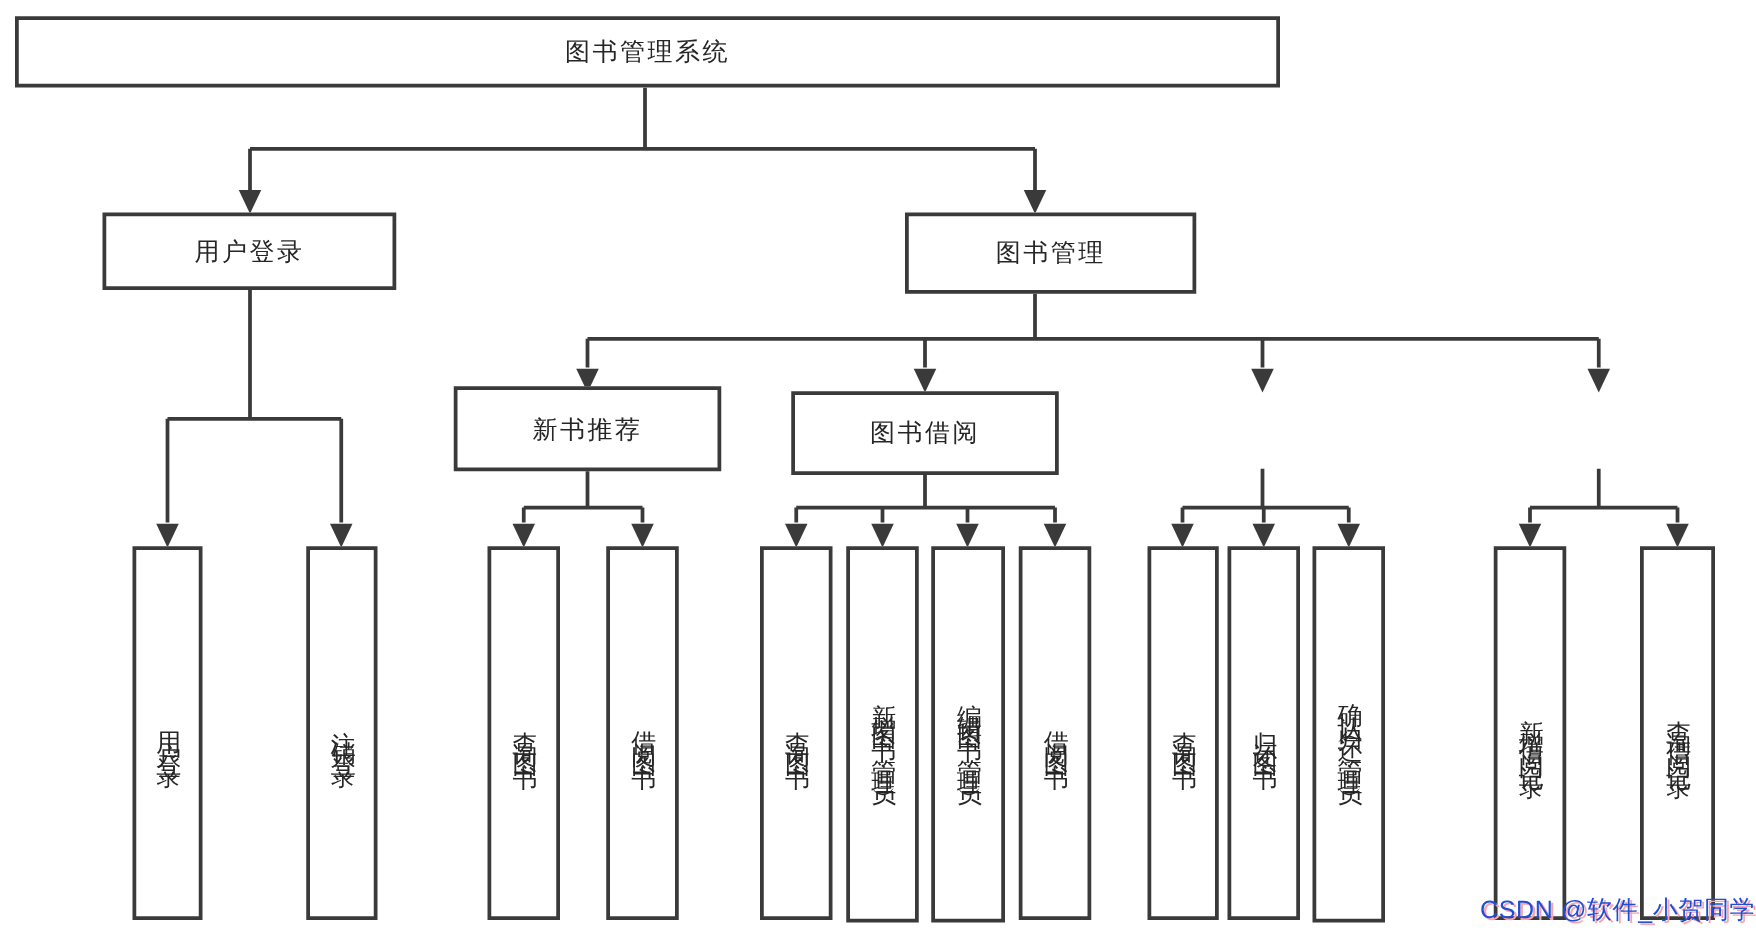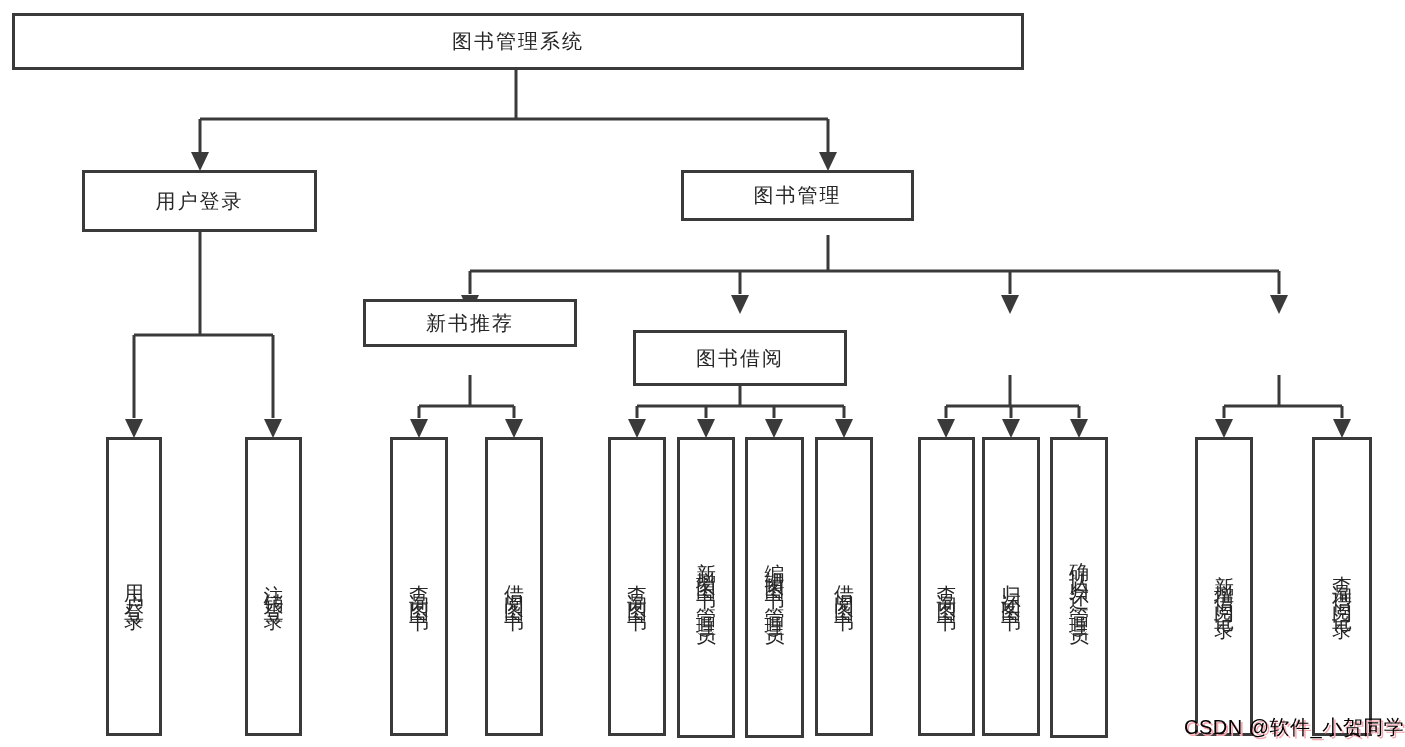--- a/index.html
+++ b/index.html
@@ -28,21 +28,21 @@
   .vtext{
     writing-mode:vertical-rl;
     letter-spacing:9px;
     line-height:1.15;
     white-space:nowrap;
   }
   .watermark{
     position:absolute;
     left:1184px;top:714px;
     font-size:20px;
-    color:#000000;
+    color:#1d4ed8;
     text-shadow:2px 2px 0 #f8a4ae;
     letter-spacing:0.5px;
     z-index:5;
     white-space:nowrap;
   }
 </style>
 </head>
 <body>
 
 <div class="stage">
@@ -77,28 +77,28 @@
     <polygon points="1333,419 1351,419 1342,438"></polygon>
   </svg>
 
   <div class="box" style="left:12px;top:13px;width:1012px;height:57px">
     <span>图书管理系统</span>
   </div>
 
   <div class="box" style="left:82px;top:170px;width:235px;height:62px">
     <span>用户登录</span>
   </div>
-  <div class="box" style="left:681px;top:170px;width:233px;height:51px">
+  <div class="box" style="left:724px;top:170px;width:233px;height:65px">
     <span>图书管理</span>
   </div>
 
-  <div class="box" style="left:363px;top:299px;width:214px;height:48px">
+  <div class="box" style="left:363px;top:309px;width:214px;height:68px">
     <span>新书推荐</span>
   </div>
-  <div class="box" style="left:633px;top:330px;width:214px;height:56px">
+  <div class="box" style="left:633px;top:313px;width:214px;height:67px">
     <span>图书借阅</span>
   </div>
 
   <div class="box" style="left:106px;top:437px;width:56px;height:299px">
     <span class="vtext">用户登录</span>
   </div>
   <div class="box" style="left:245px;top:437px;width:57px;height:299px">
     <span class="vtext">注销登录</span>
   </div>
 

